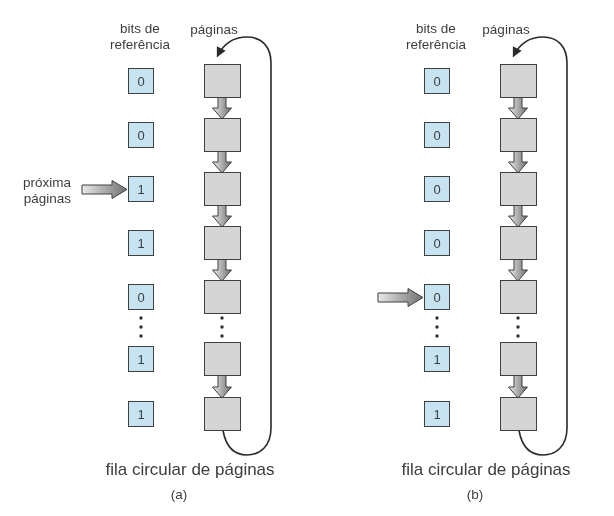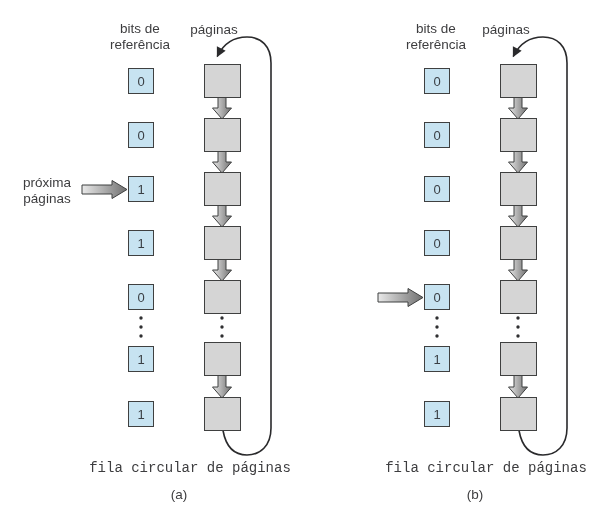--- a/index.html
+++ b/index.html
@@ -20,25 +20,25 @@
     border:1.5px solid #3f4040;background:#c7e3f1;
     display:flex;align-items:center;justify-content:center;
     font-size:13px;color:#3a3f44;
   }
   .pagebox{
     position:absolute;left:204px;width:37px;height:34px;box-sizing:border-box;
     border:1.5px solid #3f4040;background:#d5d5d5;
   }
   .pointer-label{
     position:absolute;left:47px;top:175px;transform:translateX(-50%);
-    text-align:center;font-size:13.5px;line-height:16px;white-space:nowrap;color:#3d3d3f;
+    text-align:right;font-size:13.5px;line-height:16px;white-space:nowrap;color:#3d3d3f;
   }
   .footer-label{
     position:absolute;left:190px;top:460px;transform:translateX(-50%);
-    font-size:14px;white-space:nowrap;color:#3d3d3f;font-family:Liberation Mono, monospace;
+    font-size:17px;white-space:nowrap;color:#3d3d3f;
   }
   .caption{
     position:absolute;left:179px;top:487px;transform:translateX(-50%);
     font-size:13.5px;color:#3d3d3f;
   }
 </style>
 </head>
 <body>
 
 <div class="stage">

